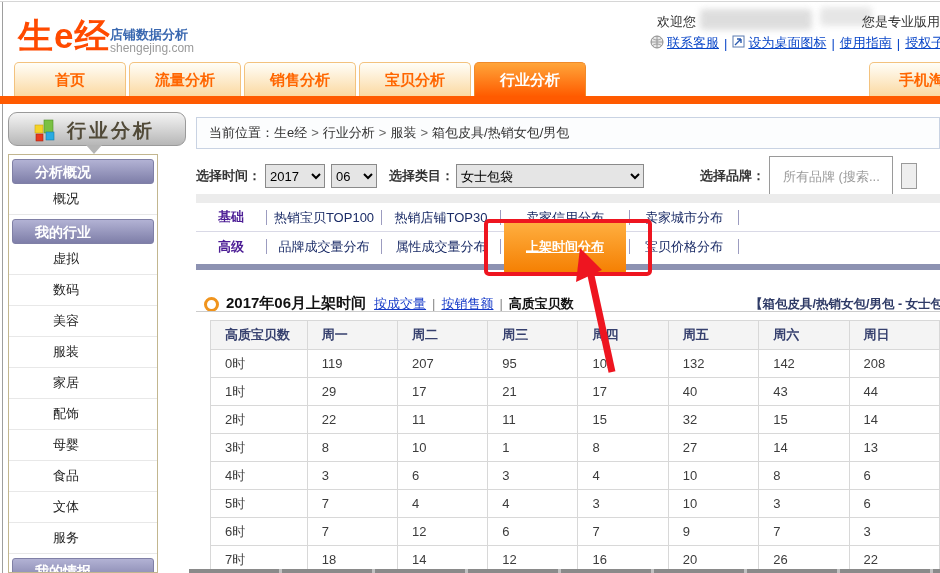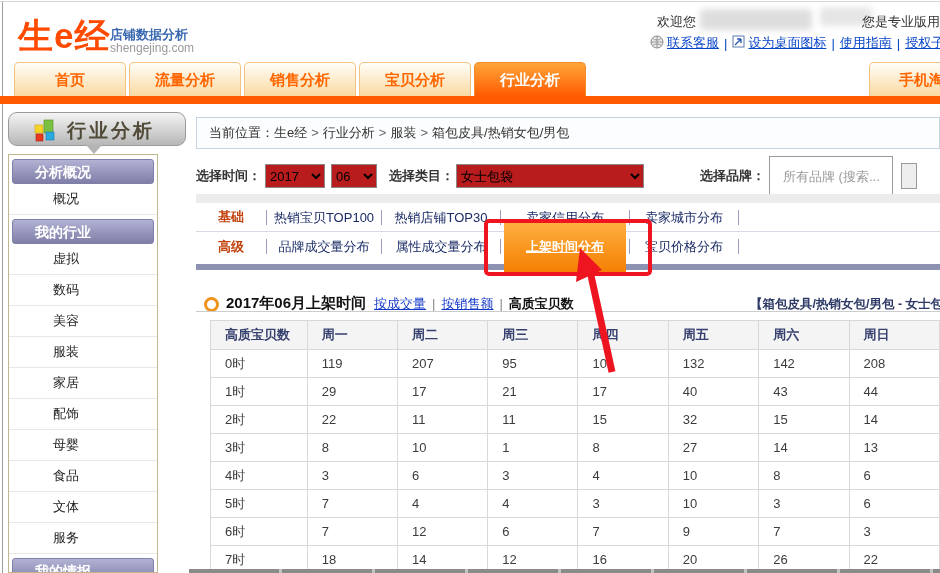--- a/index.html
+++ b/index.html
@@ -46,36 +46,36 @@
 
   
   .breadcrumb{position:absolute;left:196px;top:117px;width:744px;height:32px;border:1px solid #c9d3e3;background:#fcfdfe;
     box-sizing:border-box;line-height:30px;padding-left:12px;font-size:13px;color:#333;white-space:nowrap;overflow:hidden;}
   .bc-seg.link{cursor:pointer;}
   .bc-sep{color:#666;margin:0 4px;}
 
   
   .filters{position:absolute;left:196px;top:158px;width:744px;height:36px;display:flex;align-items:center;font-size:13px;}
   .flabel{font-weight:bold;color:#333;white-space:nowrap;flex-shrink:0;}
-  .filters select{height:24px;font-size:13px;border:1px solid #8a8a8a;background:#b91c1c;box-sizing:border-box;}
+  .filters select{height:24px;font-size:13px;border:1px solid #8a8a8a;background:#e5e5e5;box-sizing:border-box;}
   .sel-year{width:60px;margin-left:4px;}
   .sel-month{width:46px;margin-left:6px;}
   .lab2{margin-left:12px;}
   .sel-cat{width:188px;margin-left:2px;}
   .lab3{margin-left:56px;}
   .brand-input{width:124px;height:41px;margin-left:4px;border:1px solid #9a9a9a;font-size:13px;padding:0 13px;box-sizing:border-box;color:#333;}
   .brand-input::placeholder{color:#9a9a9a;}
   .brand-stub{width:14px;height:24px;margin-left:8px;border:1px solid #9a9a9a;background:#eee;flex-shrink:0;}
   .gray-strip{position:absolute;left:196px;top:194px;width:744px;height:9px;background:#ececec;}
 
   
   .tabmenu{position:absolute;left:196px;top:203px;width:744px;}
   .tm-row{display:flex;align-items:center;height:29px;}
   .tm-row.first{border-bottom:1px solid #d9d9e6;box-sizing:border-box;}
-  .tm-label{width:70px;text-align:center;font-weight:bold;font-size:13px;color:#c2410c;flex-shrink:0;}
+  .tm-label{width:70px;text-align:center;font-weight:bold;font-size:13px;color:#4c1d95;flex-shrink:0;}
   .tm-sep{width:1px;height:15px;background:#9c9cc0;flex-shrink:0;}
   .tm-cell{text-align:center;flex-shrink:0;}
   .tm-link{font-size:13px;color:#1a2b66;cursor:pointer;}
   .tm-active-btn{display:inline-block;min-width:106px;height:22px;line-height:22px;background:linear-gradient(#ffb143,#f57e00);
     border-radius:3px;color:#fff;font-weight:bold;font-size:13px;text-decoration:underline;padding:16px 8px;cursor:pointer;}
   .tm-bottombar{height:6px;background:#8d92b2;margin-top:3px;}
 
   
   .titlerow{position:absolute;left:196px;top:281px;width:744px;height:30px;white-space:nowrap;margin-top:8px;}
   .bullet{position:absolute;left:8px;top:8px;width:9px;height:9px;border:3px solid #f0941d;border-radius:50%;background:#fff;}

